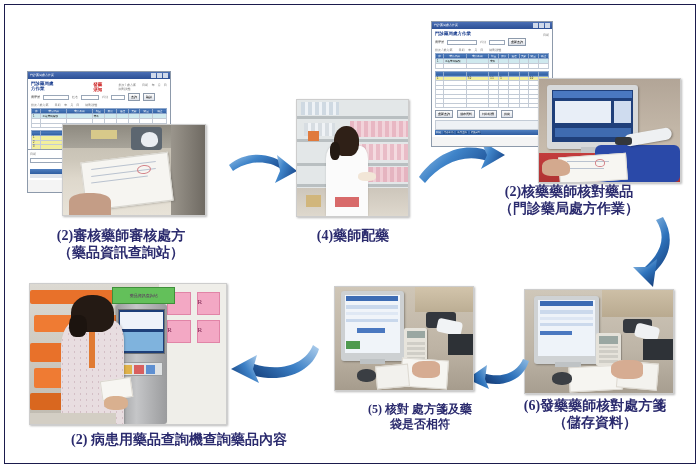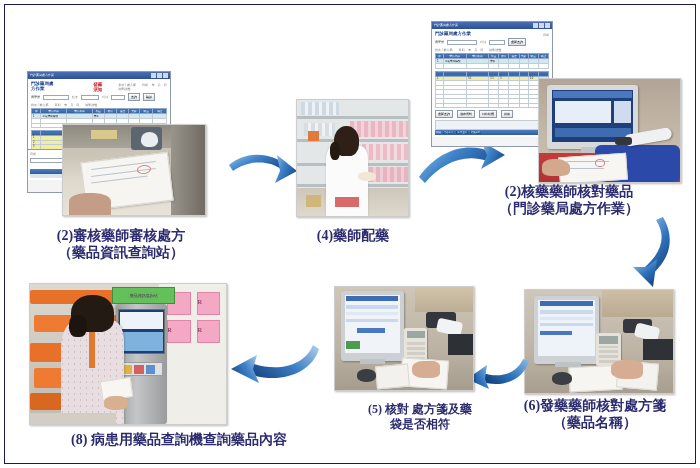--- a/index.html
+++ b/index.html
@@ -585,21 +585,21 @@
     <div style="position:absolute;left:80%;top:48%;width:20%;height:20%;background:#2e3237;"></div>
 
     <div style="position:absolute;left:30%;top:74%;width:36%;height:24%;background:#f6f5f1;transform:rotate(-3deg);border:1px solid #ddd9d1;"></div>
     <div style="position:absolute;left:62%;top:70%;width:28%;height:26%;background:#f3f2ee;transform:rotate(5deg);border:1px solid #ddd9d1;"></div>
     <div style="position:absolute;left:58%;top:68%;width:22%;height:18%;background:#d6ac92;border-radius:40% 30% 30% 40%;"></div>
     <div style="position:absolute;left:18%;top:80%;width:14%;height:12%;background:#3b3f44;border-radius:45%;"></div>
   </div>
 
   <div class="cap l2" style="left:496px; top:392px; width:188px; font-size:14px;">
     <div>(6)發藥藥師核對處方箋</div>
-    <div>（藥品名稱）</div>
+    <div>（儲存資料）</div>
   </div>
 
   <svg class="arrow" style="left:456px; top:350px;" width="72" height="50" viewBox="0 0 72 50">
     <defs>
       <linearGradient id="ag3" x1="1" y1="0" x2="0" y2="0.6">
         <stop offset="0%" stop-color="#8fbbe2"></stop>
           <stop offset="55%" stop-color="#2f74bd"></stop>
           <stop offset="100%" stop-color="#17417e"></stop>
       </linearGradient>
     </defs>
@@ -690,16 +690,16 @@
     <div style="position:absolute;left:20%;top:22%;width:9%;height:16%;background:#1c140f;border-radius:40%;"></div>
     <div style="position:absolute;left:30%;top:34%;width:3%;height:26%;background:#e07a32;"></div>
 
     <div style="position:absolute;left:36%;top:68%;width:16%;height:14%;background:#f7f6f2;transform:rotate(-8deg);border:1px solid #dcd8d0;"></div>
     <div style="position:absolute;left:38%;top:80%;width:12%;height:10%;background:#d9b08f;border-radius:40%;"></div>
 
     <div style="position:absolute;left:0;top:92%;width:44%;height:8%;background:#d3cec4;"></div>
   </div>
 
   <div class="cap" style="left:24px; top:426px; width:300px; font-size:14px;">
-    <div>(8) 病患用藥品查詢機查詢藥品內容</div>
+    <div>(2) 病患用藥品查詢機查詢藥品內容</div>
   </div>
 
 </div>
 
 </body></html>

